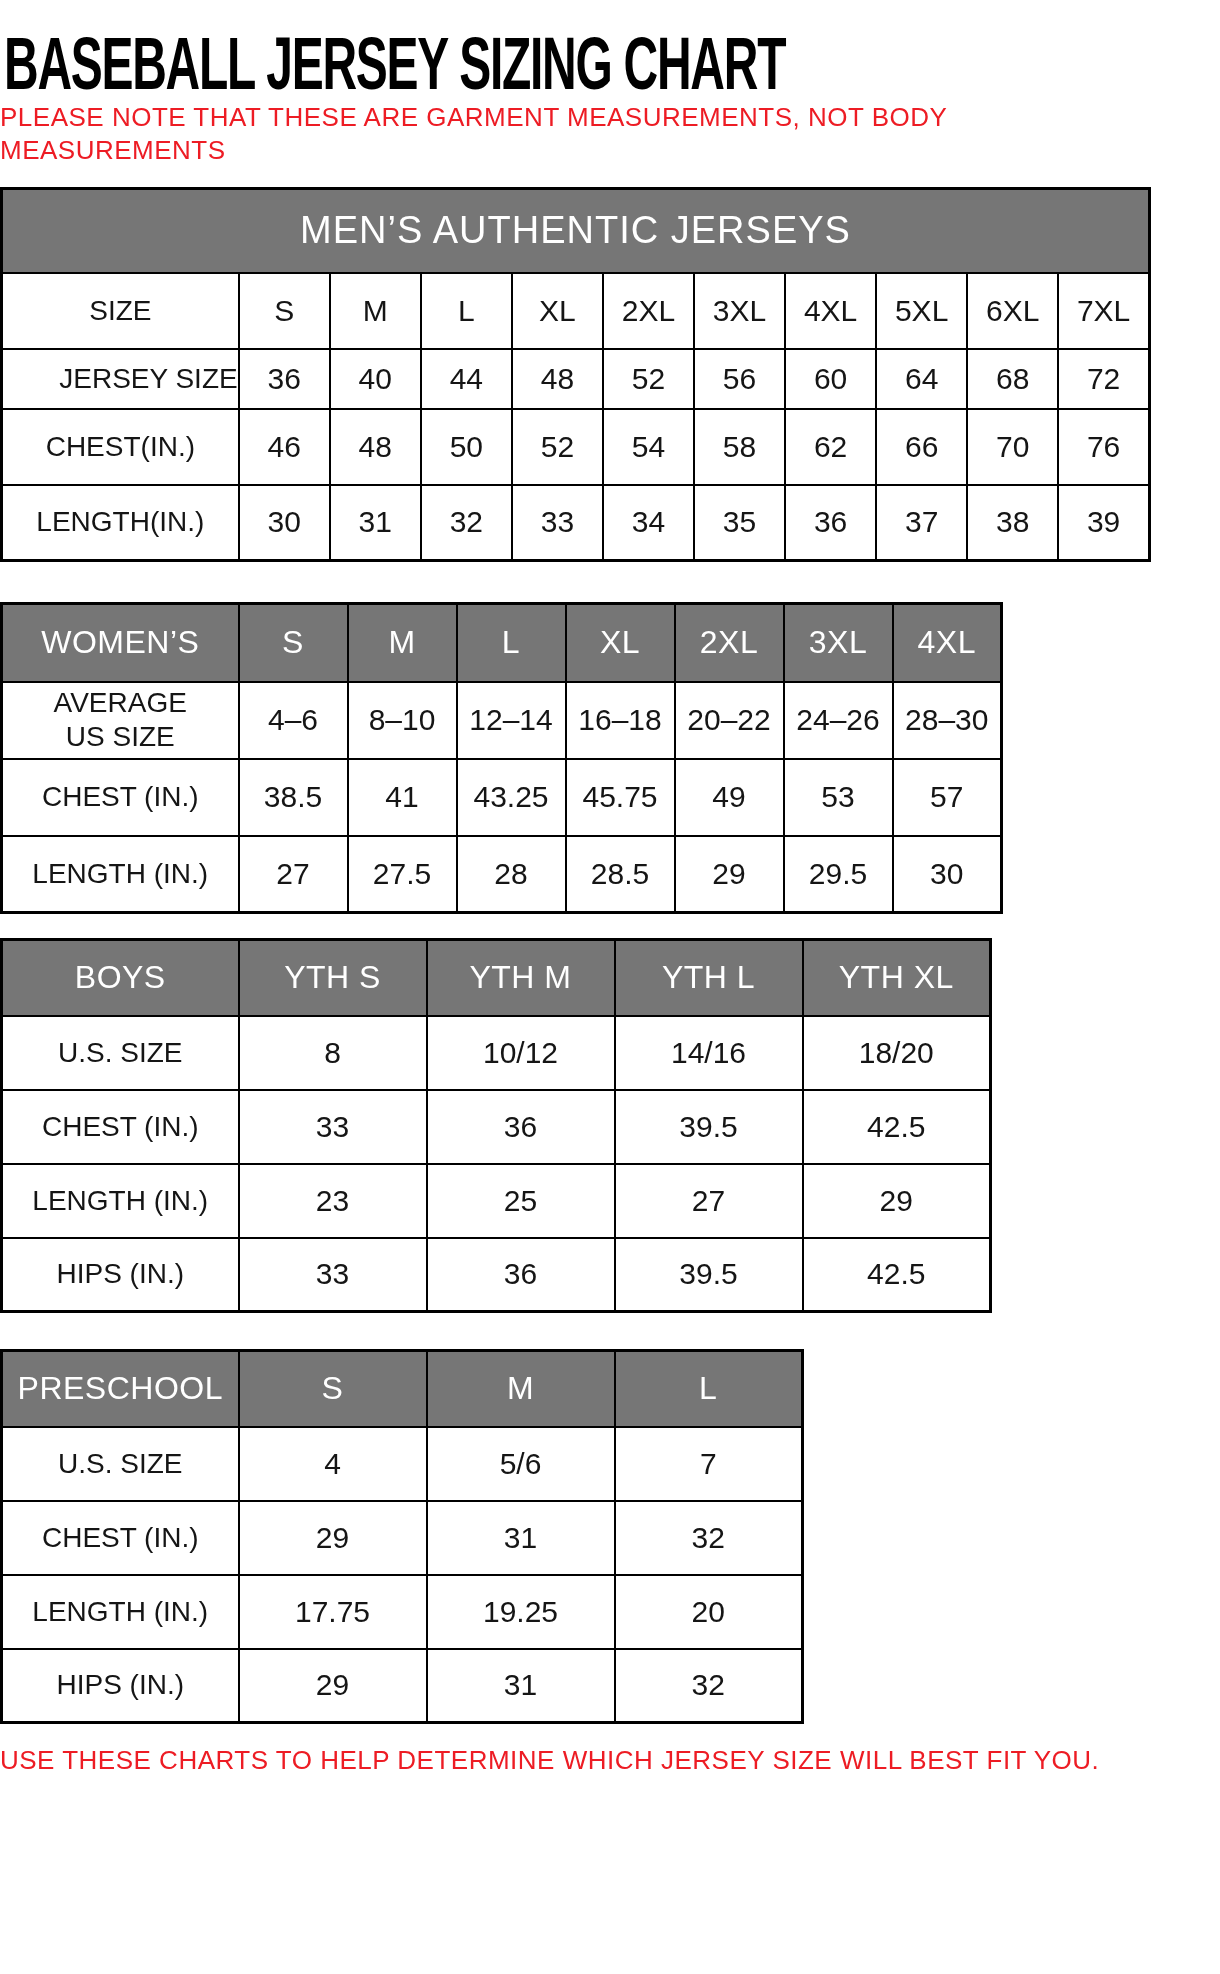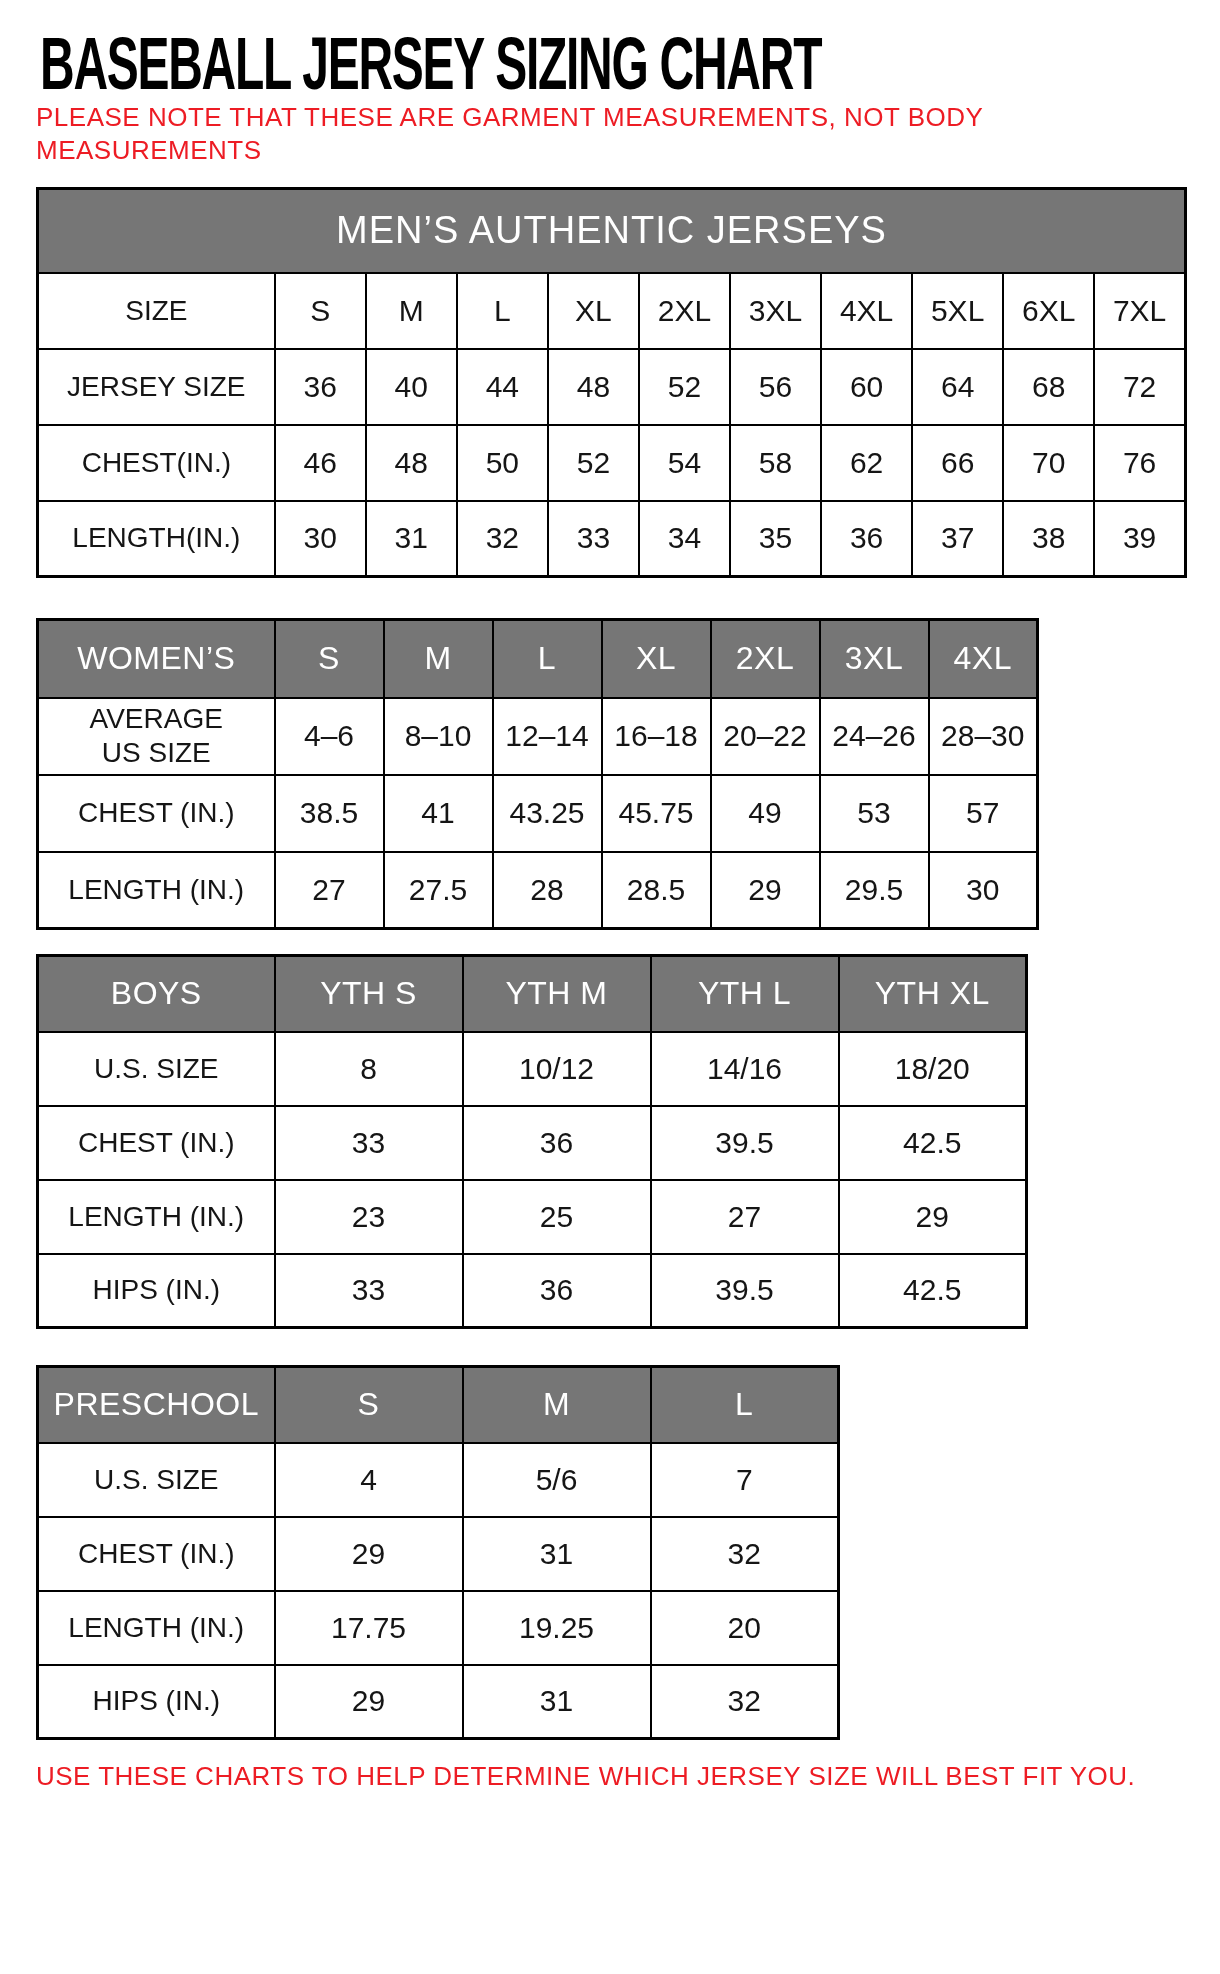--- a/index.html
+++ b/index.html
@@ -2,21 +2,21 @@
 <html style="--red: #ED1C24; --gray: #767676;"><head>
 <meta charset="utf-8">
 <style>
   :root { --red:#ED1C24; --gray:#767676; }
   * { margin:0; padding:0; box-sizing:border-box; }
   html,body { background:#fff; }
   body {
     width:1220px; height:1974px; overflow:hidden;
     font-family:"Liberation Sans", sans-serif; color:#111;
   }
-  .page { padding-left:36px; padding-right:20px; }
+  .page { padding-right:20px; }
 
   .title {
     margin:26px 0 0 4px;
     font-family:"Liberation Sans", sans-serif;
     font-weight:700; font-size:75px; line-height:1.0;
     letter-spacing:-2px; color:#000;
     transform:scaleX(0.64); transform-origin:left center;
     white-space:nowrap;
   }
   .note {
@@ -86,21 +86,21 @@
             <td>L</td>
             <td>XL</td>
             <td>2XL</td>
             <td>3XL</td>
             <td>4XL</td>
             <td>5XL</td>
             <td>6XL</td>
             <td>7XL</td>
           </tr>
           <tr>
-            <td class="rlabel" style="height: 76px;">JERSEY SIZE</td>
+            <td class="rlabel" style="height: 60px; text-align: right;">JERSEY SIZE</td>
             <td>36</td>
             <td>40</td>
             <td>44</td>
             <td>48</td>
             <td>52</td>
             <td>56</td>
             <td>60</td>
             <td>64</td>
             <td>68</td>
             <td>72</td>

